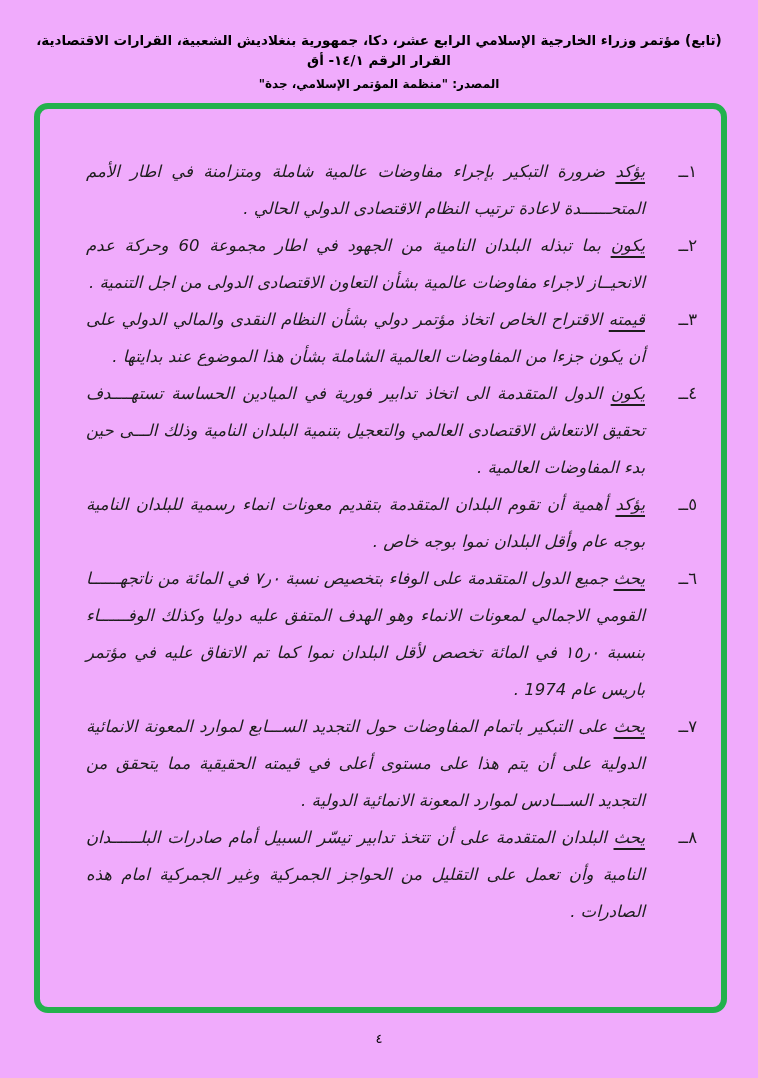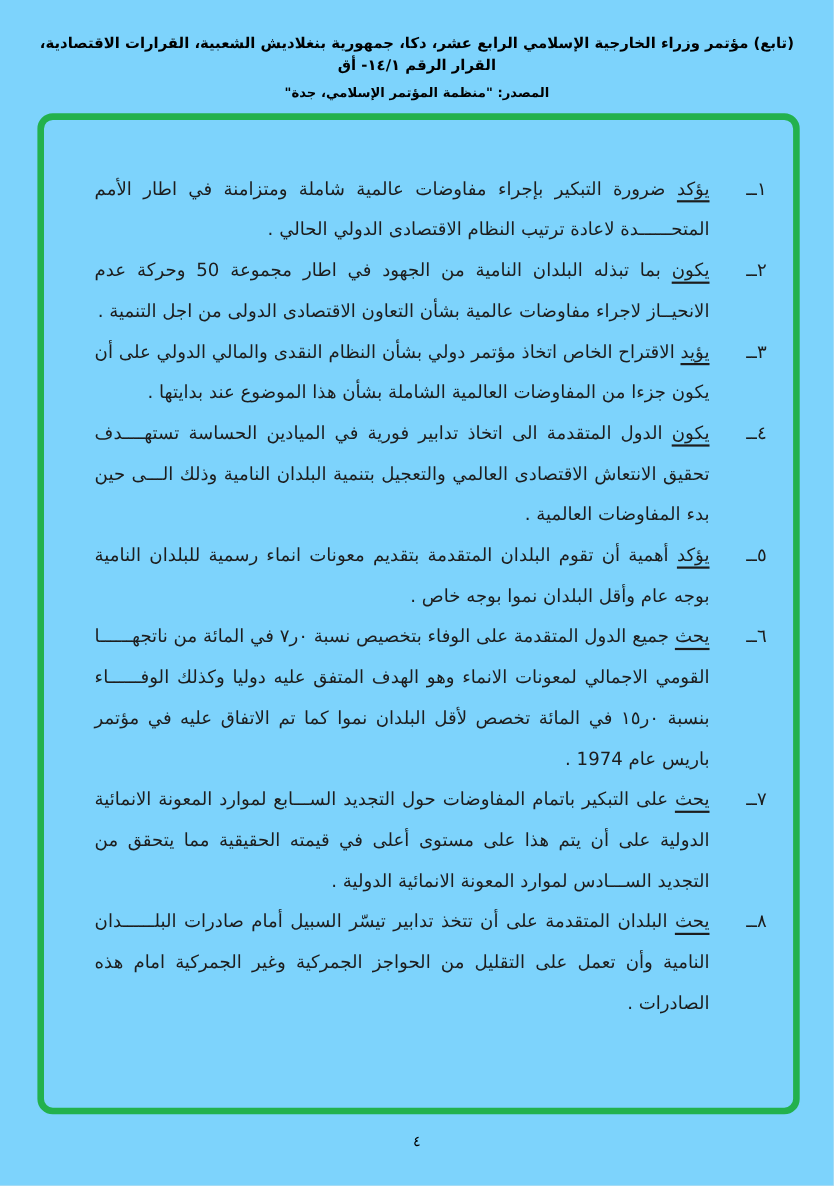--- a/index.html
+++ b/index.html
@@ -1,20 +1,20 @@
 <!DOCTYPE html>
 <html lang="ar" dir="rtl"><head>
 <meta charset="utf-8">
 <style>
   html,body{margin:0;padding:0;background:#e8e8e8;}
   .page{
     position:relative;
     width:758px;height:1078px;
     margin:0 auto;
-    background:#7dd3fc;
+    background:#f0abfc;
     font-family:"DejaVu Sans",sans-serif;
     color:#1d1d1d;
     direction:rtl;
     overflow:hidden;
   }
   .header{
     position:absolute;top:30px;right:0;left:0;
     text-align:center;
     color:#000;
   }
@@ -48,20 +48,21 @@
   }
   .item-num{
     flex:none;
     width:52px;
     letter-spacing:-1px;
     white-space:nowrap;
   }
   .item-body{
     flex:1;
     text-align:justify;
+    font-style:italic;
   }
   .lead{
     text-decoration:underline;
     text-decoration-thickness:1.5px;
     text-underline-offset:5px;
   }
   .page-number{
     position:absolute;
     bottom:32px;right:0;left:0;
     text-align:center;
@@ -82,26 +83,26 @@
   <div class="frame">
     <div class="content">
 
       <div class="item">
         <div class="item-num">١ــ</div>
         <div class="item-body"><span class="lead">يؤكد</span> <span>ضرورة التبكير بإجراء مفاوضات عالمية شاملة ومتزامنة في اطار الأمم المتحــــــدة لاعادة ترتيب النظام الاقتصادى الدولي الحالي .</span></div>
       </div>
 
       <div class="item">
         <div class="item-num">٢ــ</div>
-        <div class="item-body"><span class="lead">يكون</span> <span>بما تبذله البلدان النامية من الجهود في اطار مجموعة 50 وحركة عدم الانحيــاز لاجراء مفاوضات عالمية بشأن التعاون الاقتصادى الدولى من اجل التنمية .</span></div>
+        <div class="item-body"><span class="lead">يكون</span> <span>بما تبذله البلدان النامية من الجهود في اطار مجموعة 60 وحركة عدم الانحيــاز لاجراء مفاوضات عالمية بشأن التعاون الاقتصادى الدولى من اجل التنمية .</span></div>
       </div>
 
       <div class="item">
         <div class="item-num">٣ــ</div>
-        <div class="item-body"><span class="lead">يؤيد</span> <span>الاقتراح الخاص اتخاذ مؤتمر دولي بشأن النظام النقدى والمالي الدولي على أن يكون جزءا من المفاوضات العالمية الشاملة بشأن هذا الموضوع عند بدايتها .</span></div>
+        <div class="item-body"><span class="lead">قيمته</span> <span>الاقتراح الخاص اتخاذ مؤتمر دولي بشأن النظام النقدى والمالي الدولي على أن يكون جزءا من المفاوضات العالمية الشاملة بشأن هذا الموضوع عند بدايتها .</span></div>
       </div>
 
       <div class="item">
         <div class="item-num">٤ــ</div>
         <div class="item-body"><span class="lead">يكون</span> <span>الدول المتقدمة الى اتخاذ تدابير فورية في الميادين الحساسة تستهــــدف تحقيق الانتعاش الاقتصادى العالمي والتعجيل بتنمية البلدان النامية وذلك الـــى حين بدء المفاوضات العالمية .</span></div>
       </div>
 
       <div class="item">
         <div class="item-num">٥ــ</div>
         <div class="item-body"><span class="lead">يؤكد</span> <span>أهمية أن تقوم البلدان المتقدمة بتقديم معونات انماء رسمية للبلدان النامية بوجه عام وأقل البلدان نموا بوجه خاص .</span></div>

